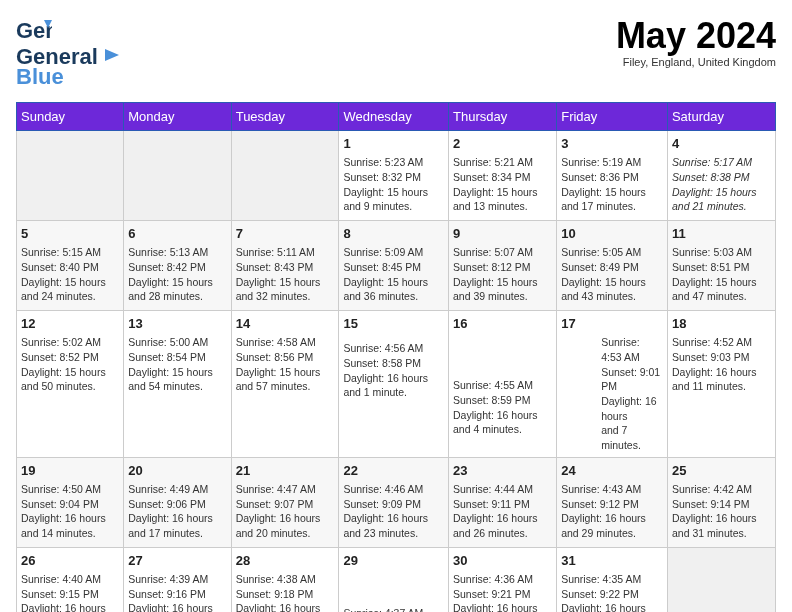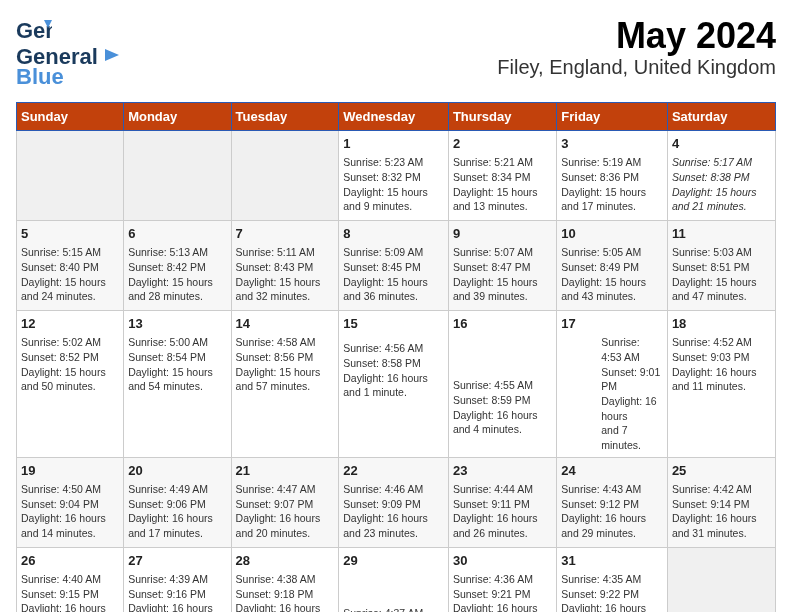--- a/index.html
+++ b/index.html
@@ -24,35 +24,35 @@
     .title-block {
       text-align: right;
     }
     .month-year {
       font-size: 36px;
       font-weight: bold;
       color: #000000;
       line-height: 1.1;
     }
     .location {
-      font-size: 20px;
+      font-size: 11px;
       color: #333;
     }
     table {
       width: 100%;
       border-collapse: collapse;
       font-size: 11px;
     }
     thead tr th {
-      background-color: #c2410c;
+      background-color: #6d28d9;
       color: #fff;
       padding: 6px 4px;
       text-align: left;
       font-size: 13px;
-      font-weight: bold;
+      font-weight: normal;
       border: 1px solid #2a5ab4;
     }
     tbody tr td {
       border: 1px solid #ccc;
       vertical-align: top;
       padding: 4px 4px 4px 4px;
       width: 113px;
       height: 90px;
       background: #fff;
       color: #333;
@@ -183,21 +183,21 @@
         <td>
           <span class="day-num">8</span>
           <div class="day-info" style="white-space: pre-line;">Sunrise: 5:09 AM
 Sunset: 8:45 PM
 Daylight: 15 hours
 and 36 minutes.</div>
         </td>
         <td>
           <span class="day-num">9</span>
           <div class="day-info" style="white-space: pre-line;">Sunrise: 5:07 AM
-Sunset: 8:47 PM
+Sunset: 8:12 PM
 Daylight: 15 hours
 and 39 minutes.</div>
         </td>
         <td>
           <span class="day-num">10</span>
           <div class="day-info" style="white-space: pre-line;">Sunrise: 5:05 AM
 Sunset: 8:49 PM
 Daylight: 15 hours
 and 43 minutes.</div>
         </td>

